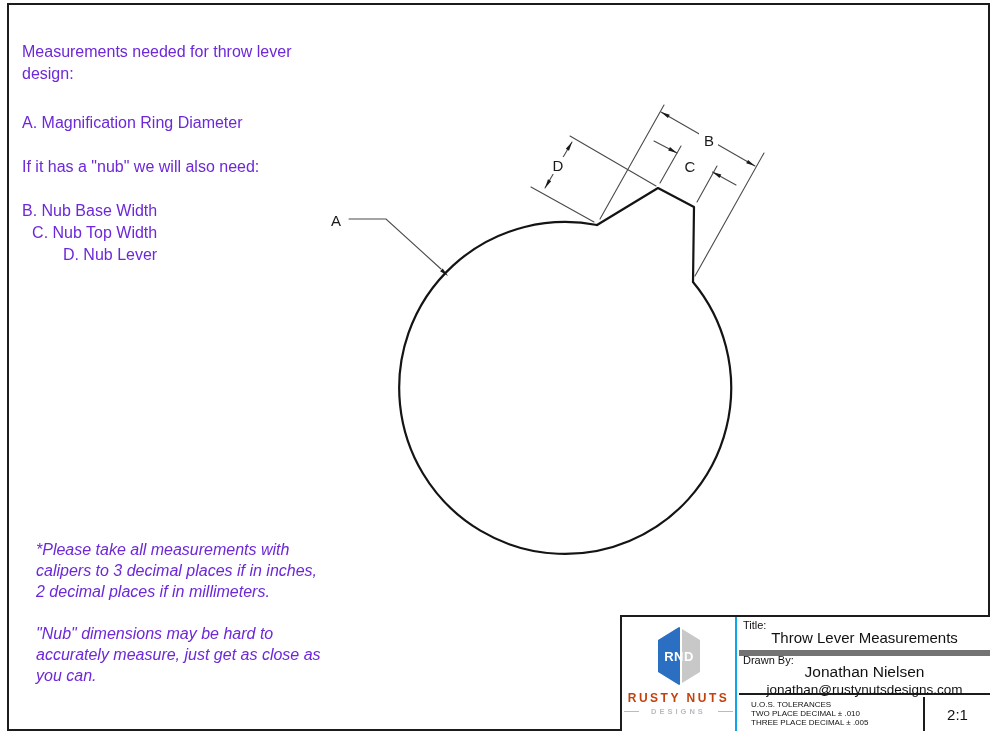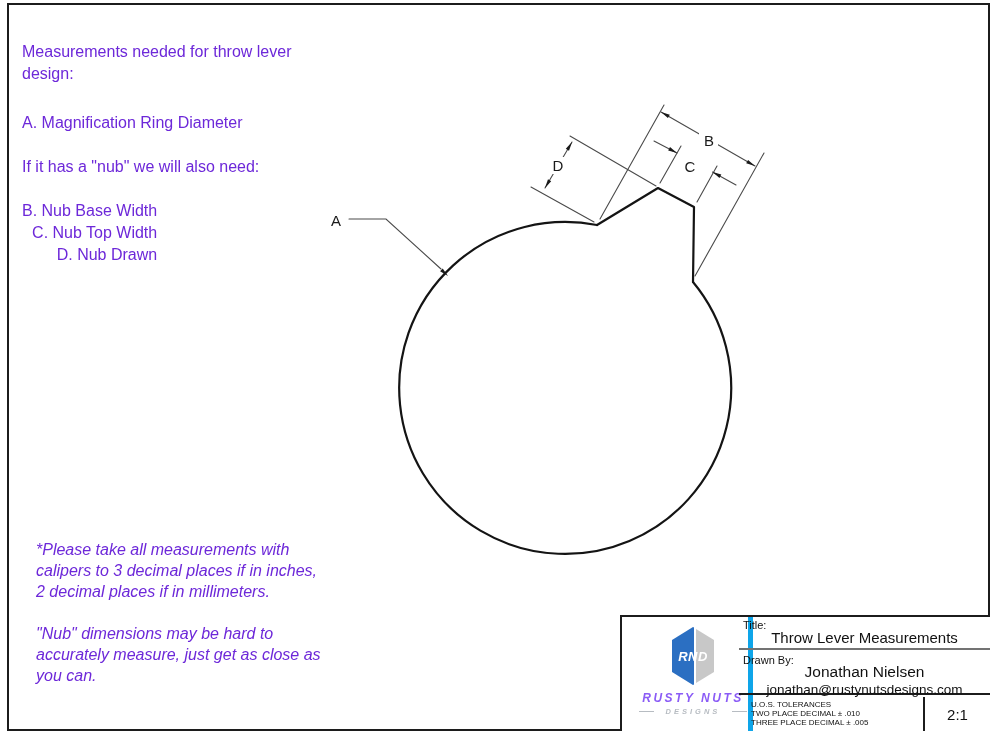--- a/index.html
+++ b/index.html
@@ -18,25 +18,25 @@
   .drawing-svg { position:absolute; left:0; top:0; }
   .thick { stroke:#141414; stroke-width:2.2; fill:none; stroke-linejoin:round; stroke-linecap:round; }
   .thin  { stroke:#4a4a4a; stroke-width:1.1; fill:none; stroke-linecap:round; }
   .arrow { fill:#1a1a1a; stroke:none; }
   .dimlabel { font-family:"Liberation Sans",sans-serif; font-size:15px; fill:#1a1a1a; text-anchor:middle; }
   .labelbg { fill:#ffffff; stroke:none; }
 
   
   .title-block { position:absolute; left:620px; top:615px; width:370px; height:116px;
                  border-left:2px solid #1c1c1c; border-top:2px solid #1c1c1c; background:#fff; }
-  .tb-logo-cell { position:absolute; left:16px; top:0; width:115px; height:114px;
-                  border-right:5px solid #0ea5e9; display:flex; flex-direction:column;
-                  align-items:center;font-style:italic; }
+  .tb-logo-cell { position:absolute; left:0; top:0; width:115px; height:114px;
+                  border-right:2px solid #0ea5e9; display:flex; flex-direction:column;
+                  align-items:center; }
   .tb-right { position:absolute; left:117px; top:0; right:0; bottom:0; }
-  .tb-title-row { position:absolute; left:0; top:0; right:0; height:33px; border-bottom:2px solid #737373; }
+  .tb-title-row { position:absolute; left:0; top:0; right:0; height:39px; border-bottom:6px solid #737373; }
   .tb-drawn-row { position:absolute; left:0; top:35px; right:0; height:43px; border-bottom:2px solid #1c1c1c; }
   .tb-bottom-row { position:absolute; left:0; top:80px; right:0; bottom:0; display:flex; }
   .tb-cell-label { font-size:11px; color:#111; padding:2px 0 0 4px; }
   .tb-title-text { text-align:center; font-size:15px; margin-top:-2px; color:#111; }
   .tb-name { text-align:center; font-size:15.5px; margin-top:-3px; color:#111; }
   .tb-email { text-align:center; font-size:13.5px; margin-top:1px; color:#111; }
   .tb-tol-cell { width:186px; border-right:2px solid #1c1c1c; padding:3px 0 0 12px;
                  font-size:8px; line-height:9.2px; color:#111; }
   .tb-scale-cell { flex:1; display:flex; align-items:center; justify-content:center;
                    font-size:15px; color:#111; }
@@ -56,21 +56,21 @@
 
   <div class="note" style="top:41px;">
       <div>Measurements needed for throw lever</div>
       <div>design:</div>
     </div>
   <div class="note" style="top:112px;">A.  Magnification Ring Diameter</div>
   <div class="note" style="top:156px;">If it has a "nub" we will also need:</div>
   <div class="note" style="top:200px;text-align:right;">
       <div>B. Nub Base Width</div>
       <div>C. Nub Top Width</div>
-      <div>D. Nub Drawn</div>
+      <div>D. Nub Lever</div>
     </div>
   <div class="note italic" style="top:539px;">
       <div>*Please take all measurements with</div>
       <div>calipers to 3 decimal places if in inches,</div>
       <div>2 decimal places if in millimeters.</div>
     </div>
   <div class="note italic" style="top:623px;">
       <div>"Nub" dimensions may be hard to</div>
       <div>accurately measure, just get as close as</div>
       <div>you can.</div>
@@ -113,21 +113,21 @@
   </svg>
 
   <div class="title-block">
 
     <div class="tb-logo-cell">
       <svg class="logo-hex" width="48" height="58" viewBox="0 0 48 58">
         <polygon points="27,2 45,13 45,45 27,56" fill="#c8c8c8"></polygon>
         <polygon points="24,0 3,13 3,45 24,58 25,57.4 25,0.6" fill="#2b6fc2"></polygon>
         <text x="24" y="33.5" text-anchor="middle" font-size="13" font-weight="bold" letter-spacing="0.5" fill="#ffffff" font-family="Liberation Sans, sans-serif">RND</text>
       </svg>
-      <div class="logo-company" style="color:#8b5cf6;text-align:center;">RUSTY NUTS</div>
+      <div class="logo-company" style="color:#c2410c;text-align:center;">RUSTY NUTS</div>
       <div class="logo-tagline-row">
         <span class="logo-dash"></span>
         <span class="logo-tagline">DESIGNS</span>
         <span class="logo-dash"></span>
       </div>
     </div>
 
     <div class="tb-right">
       <div class="tb-title-row">
         <div class="tb-cell-label">Title:</div>

